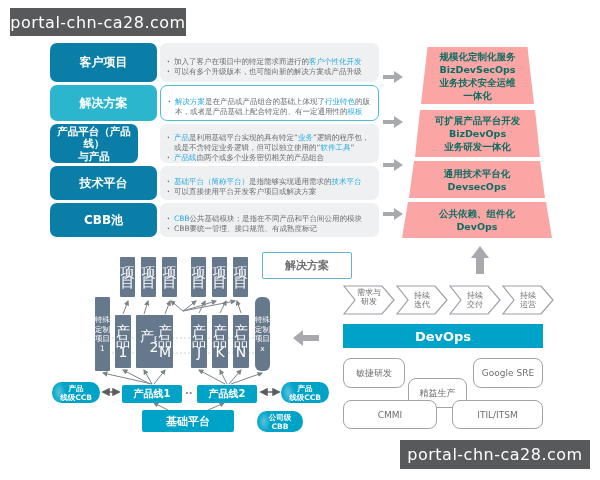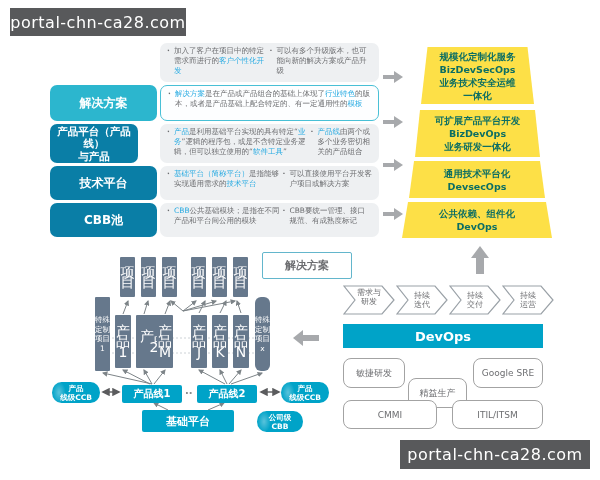--- a/index.html
+++ b/index.html
@@ -9,28 +9,28 @@
   .abs{position:absolute;}
   .preline{white-space:pre-line;}
   
   .wm{background:#58595b;color:#ffffff;font-size:16px;letter-spacing:.5px;
       display:flex;align-items:center;justify-content:center;z-index:6;}
   
   .row-label{background:#0a7ea6;color:#fff;border-radius:7px;display:flex;align-items:center;
       justify-content:center;text-align:center;font-weight:bold;font-size:12px;z-index:2;line-height:1.2;}
   .row-label.cyan{background:#2cb6ce;}
   .row-label.small{font-size:10.5px;}
-  .row-desc{background:#eef0f2;border-radius:7px;padding:3px 7px 3px 7px;z-index:2;
-      color:#6d6e71;font-size:7.5px;line-height:10px;display:flex;flex-direction:row;justify-content:center;}
+  .row-desc{background:#eef0f2;border-radius:7px;padding:11px 7px 3px 7px;z-index:2;
+      color:#6d6e71;font-size:7.5px;line-height:10px;display:flex;flex-direction:column;justify-content:center;}
   .row-desc.outlined{background:#fdfeff;border:1px solid #49c0d6;}
   .bullet{position:relative;padding-left:7px;}
   .bullet::before{content:"·";position:absolute;left:0;top:0;font-weight:bold;}
   .hl{color:#29abe2;}
   
-  .pyr{background:#fde047;color:#0c6e63;font-weight:bold;font-size:9.5px;line-height:13px;
+  .pyr{background:#fca5a5;color:#0c6e63;font-weight:bold;font-size:9.5px;line-height:13px;
       display:flex;align-items:center;justify-content:center;text-align:center;z-index:2;}
   
   .slate{background:#66788c;color:#fff;text-align:center;z-index:2;
       font-size:14px;line-height:10.5px;word-break:break-all;line-break:anywhere;
       display:flex;align-items:center;justify-content:center;border-radius:1px;}
   .teal{background:#00a3c8;color:#fff;display:flex;align-items:center;justify-content:center;
       font-weight:bold;z-index:2;border-radius:2px;}
   .cyl{background:radial-gradient(ellipse 9px 70% at 7px 50%, rgba(255,255,255,.35), rgba(255,255,255,0) 75%),#00a3c8;
       color:#fff;border-radius:10px/11px;display:flex;align-items:center;justify-content:center;
       text-align:center;font-size:7.5px;line-height:9px;font-weight:bold;z-index:2;}
@@ -91,20 +91,21 @@
       <line x1="168" y1="410" x2="154" y2="403" marker-end="url(#ah)"></line>
       <line x1="208" y1="410" x2="224" y2="403" marker-end="url(#ah)"></line>
     </g>
 
     <g stroke="#5b5c5e" stroke-width="1.4">
       <line x1="103" y1="392" x2="119" y2="392" marker-start="url(#ahd)" marker-end="url(#ahd)"></line>
       <line x1="261" y1="392" x2="279" y2="392" marker-start="url(#ahd)" marker-end="url(#ahd)"></line>
     </g>
   </svg>
 
+  <div class="row-label abs" style="left:50px;top:43px;width:107px;height:39px;">客户项目</div>
   <div class="row-desc abs" style="left:160px;top:43px;width:219px;height:39px;">
       <div class="bullet"><span>加入了客户在项目中的特定需求而进行的</span><span class="hl">客户个性化开发</span></div>
       <div class="bullet"><span>可以有多个升级版本，也可能向新的解决方案或产品升级</span></div>
     </div>
 
   <div class="row-label cyan abs" style="left:50px;top:85px;width:107px;height:36px;">解决方案</div>
   <div class="row-desc outlined abs" style="left:160px;top:85px;width:219px;height:36px;">
       <div class="bullet"><span class="hl">解决方案</span><span>是在产品或产品组合的基础上体现了</span><span class="hl">行业特色</span><span>的版本，或者是产品基础上配合特定的、有一定通用性的</span><span class="hl">模板</span></div>
     </div>
 

